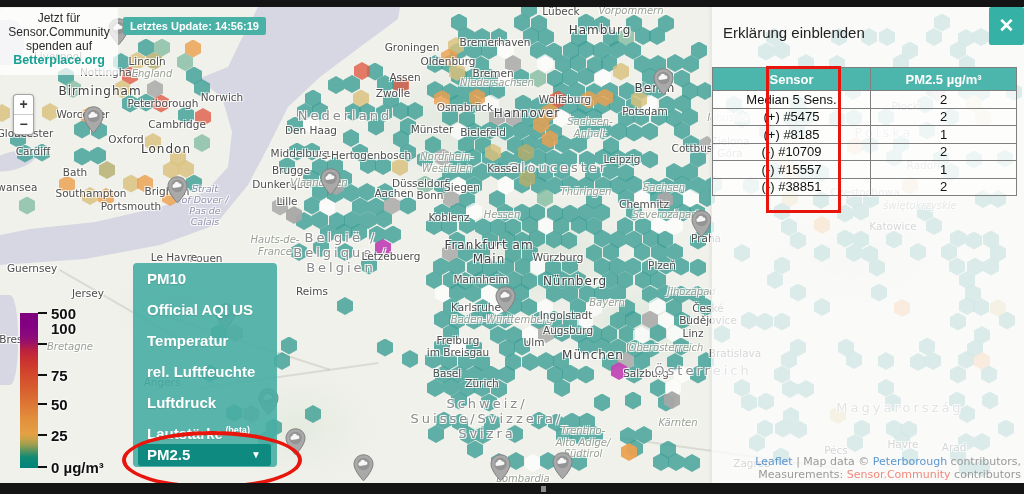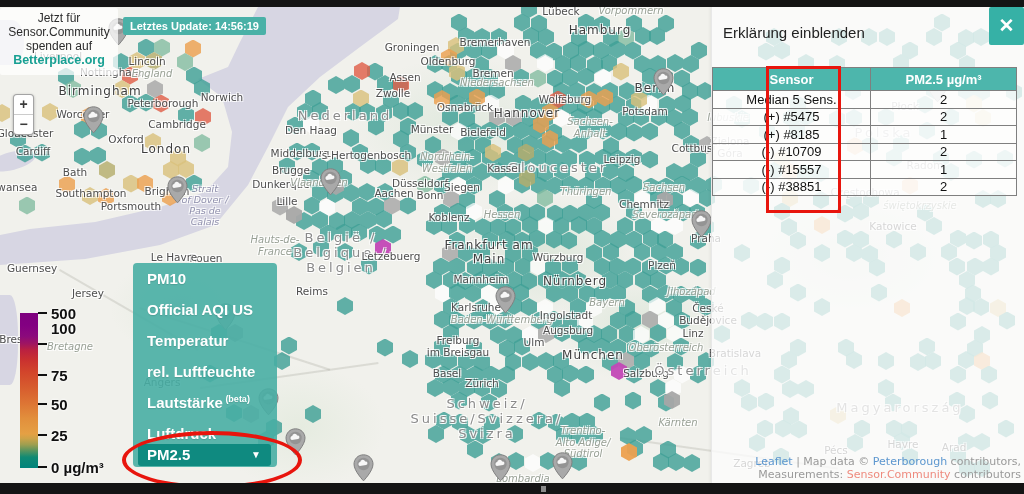--- a/index.html
+++ b/index.html
@@ -1043,22 +1043,22 @@
       <div class="tickline" style="left: 38px; top: 466px;"></div>
       <div class="ticklabel" style="left: 51px; top: 467px;">0 µg/m³</div>
     </div>
 
   <div class="menu">
     <div id="menu-items">
         <div class="menu-item">PM10</div>
         <div class="menu-item">Official AQI US</div>
         <div class="menu-item">Temperatur</div>
         <div class="menu-item">rel. Luftfeuchte</div>
+        <div class="menu-item">Luftdruck</div>
         <div class="menu-item">Lautstärke<sup> (beta)</sup></div>
-        <div class="menu-item">Luftdruck</div>
       </div>
     <div class="menu-selected">
       <span>PM2.5</span>
       <span class="arrow">▼</span>
     </div>
   </div>
 
   <div class="panel">
     <div class="panel-title">Erklärung einblenden</div>
   </div>

